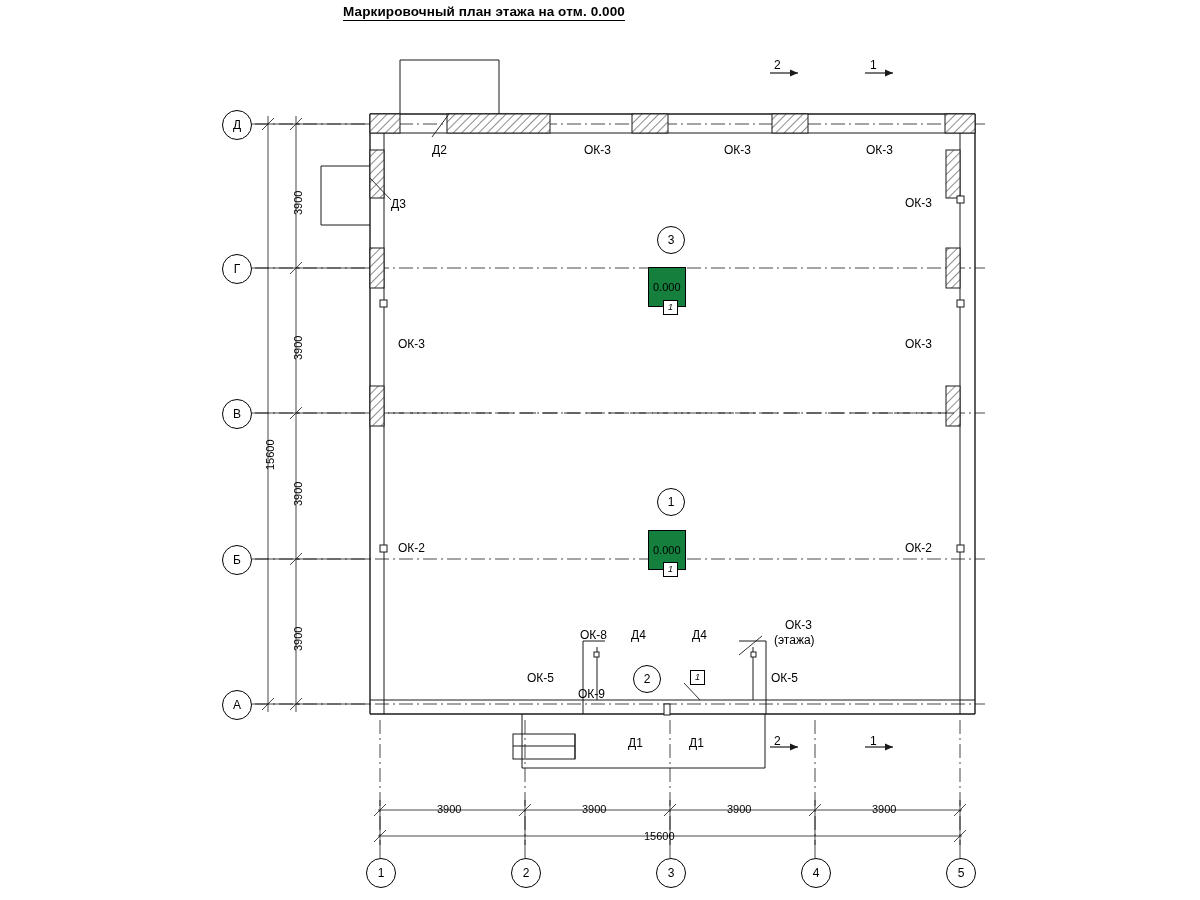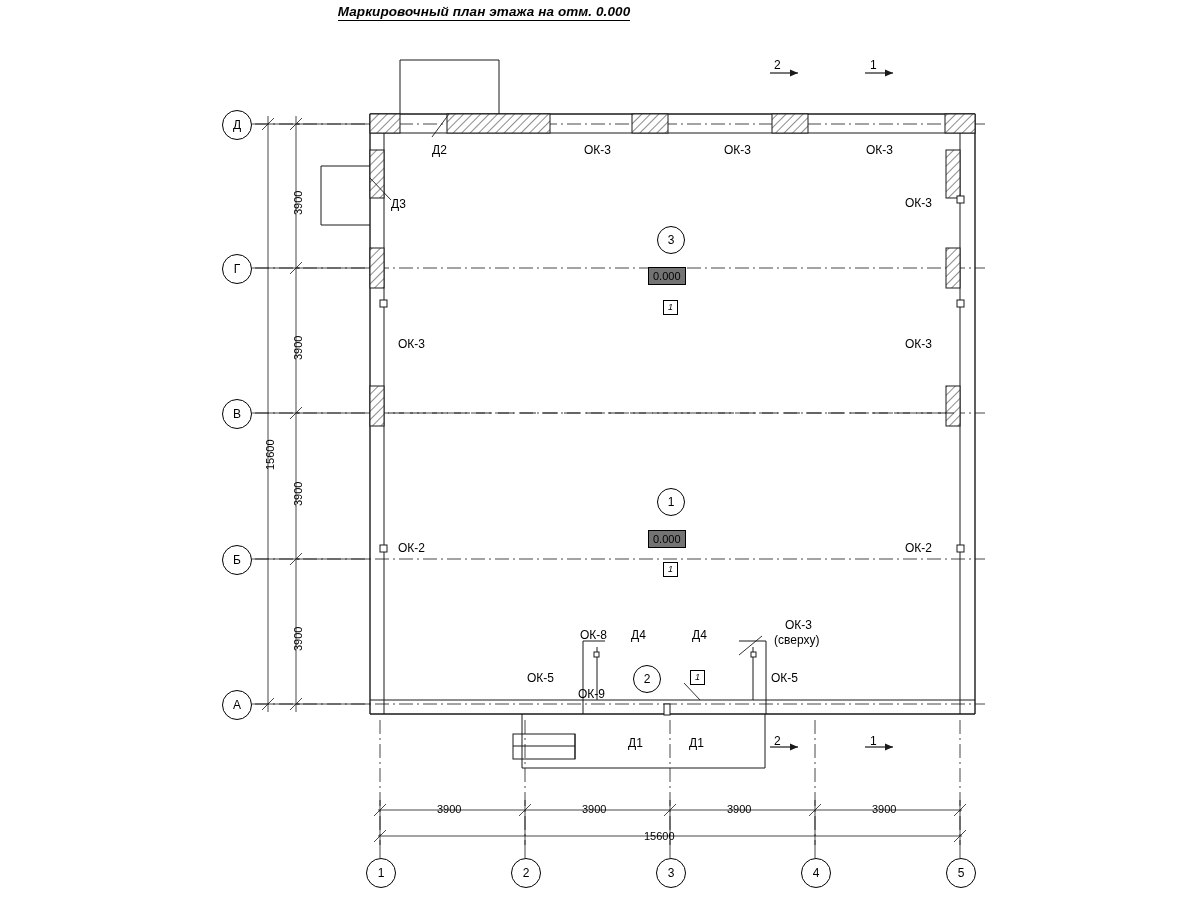--- a/index.html
+++ b/index.html
@@ -17,21 +17,20 @@
     height: 900px;
     overflow: hidden;
     background: #ffffff;
   }
   #title {
     position: absolute;
     left: 0;
     top: 4px;
     width: 968px;
     text-align: center;
-    font-style: italic;
     font-weight: bold;
     font-size: 13.5px;
     letter-spacing: 0.1px;
   }
   #title span {
     border-bottom: 1px solid #000;
     padding-bottom: 1px;
   }
   svg {
     position: absolute;
@@ -60,23 +59,23 @@
     border: 1px solid #000;
     border-radius: 50%;
     text-align: center;
     font-size: 12px;
     background: #fff;
   }
   .elev {
     position: absolute;
     font-size: 11px;
     text-align: center;
-    background: #737373;
+    background: #15803d;
     border: 1px solid #000;
-    padding: 2px 4px;
+    padding: 13px 4px;
   }
   .tiny-box {
     position: absolute;
     border: 1px solid #000;
     font-size: 9px;
     font-style: italic;
     text-align: center;
     background: #fff;
     width: 13px;
     height: 13px;
@@ -302,21 +301,21 @@
   <div class="lbl" style="left:398px;top:330px;">ОК-3</div>
 
   <div class="lbl" style="left:398px;top:534px;">ОК-2</div>
   <div class="lbl" style="left:905px;top:534px;">ОК-2</div>
 
   <div class="lbl" style="left:580px;top:621px;">ОК-8</div>
   <div class="lbl" style="left:631px;top:621px;">Д4</div>
   <div class="lbl" style="left:692px;top:621px;">Д4</div>
 
   <div class="lbl" style="left:785px;top:611px;">ОК-3</div>
-  <div class="lbl" style="left:774px;top:626px;">(сверху)</div>
+  <div class="lbl" style="left:774px;top:626px;">(этажа)</div>
 
   <div class="lbl" style="left:527px;top:664px;">ОК-5</div>
   <div class="lbl" style="left:771px;top:664px;">ОК-5</div>
   <div class="lbl" style="left:578px;top:680px;">ОК-9</div>
 
   <div class="lbl" style="left:628px;top:729px;">Д1</div>
   <div class="lbl" style="left:689px;top:729px;">Д1</div>
 
   <div class="circ" style="left:657px;top:226px;width:26px;height:26px;line-height:26px;"><span>3</span></div>
   <div class="circ" style="left:657px;top:488px;width:26px;height:26px;line-height:26px;"><span>1</span></div>

